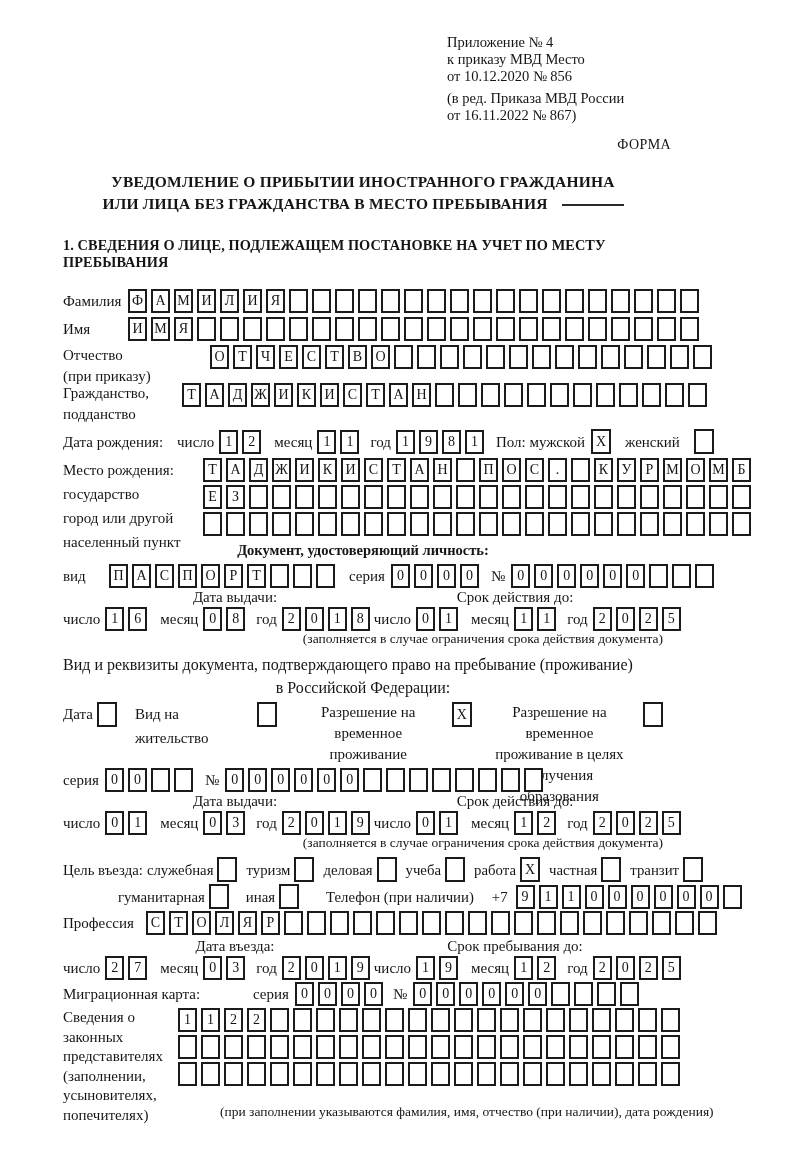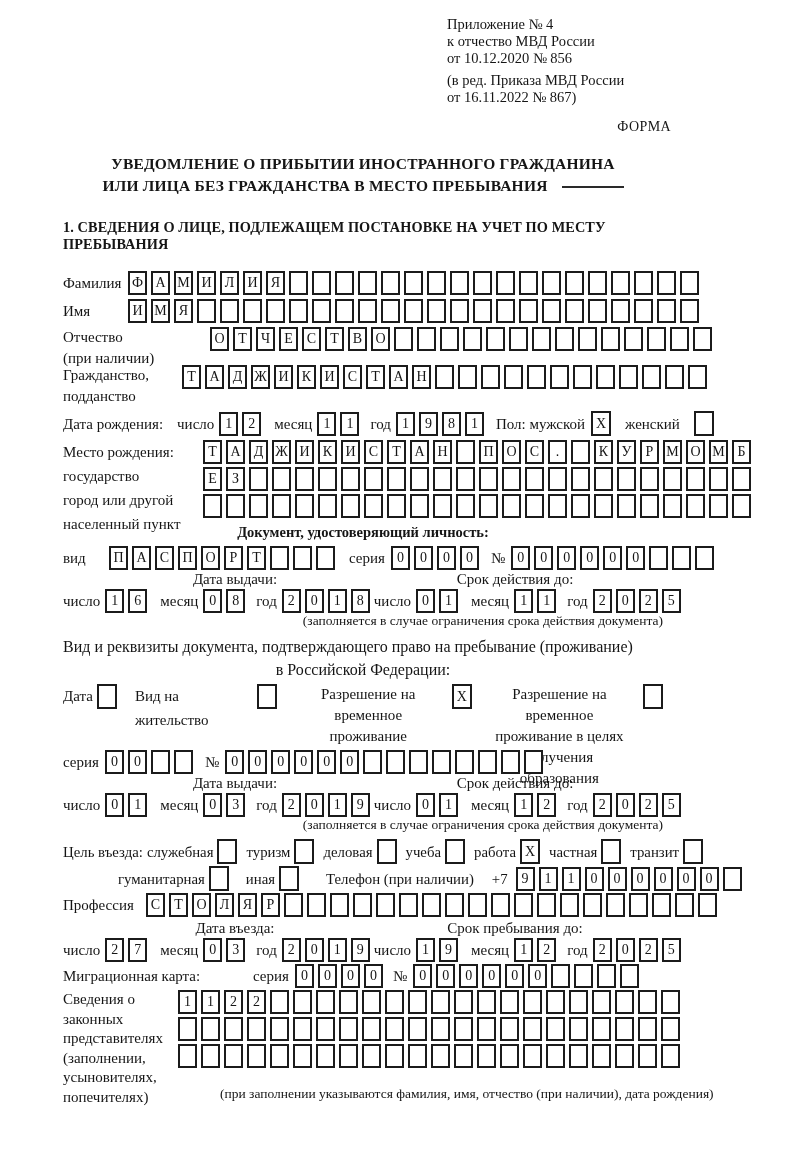--- a/index.html
+++ b/index.html
@@ -1,18 +1,18 @@
 <!DOCTYPE html>
 <html><head>
 <meta charset="utf-8">
 <style>
   html,body{margin:0;padding:0;background:#fff;}
   body{width:800px;height:1163px;overflow:hidden;color:#151515;
        font-family:"Liberation Serif","DejaVu Serif",serif;}
-  .page{box-sizing:border-box;width:708px;height:1163px;padding:16px 45px 0 63px;position:relative;}
+  .page{box-sizing:border-box;width:708px;height:1163px;padding:34px 45px 0 63px;position:relative;}
 
   
   .note-block{margin-left:auto;width:216px;font-size:14.5px;line-height:17px;}
   .note-block .grp2{margin-top:5px;}
   .forma{margin-top:13px;text-align:right;font-weight:normal;font-size:14px;letter-spacing:.4px;margin-right:-8px;}
 
   
   .title{margin-top:18px;text-align:center;font-weight:bold;font-size:15.5px;line-height:22px;letter-spacing:.2px;}
   .blank-line{display:inline-block;width:62px;border-bottom:2px solid #2a2a2a;margin-left:14px;transform:translateY(-3px);}
   .sec-heading{margin-top:22px;font-weight:bold;font-size:14.3px;letter-spacing:.1px;}
@@ -65,21 +65,21 @@
   .bp-labels div,.rep-labels div{line-height:24px;}
   .rep-labels div{line-height:19.5px;}
 </style>
 </head>
 <body>
 
 <div class="page">
 
   <div class="note-block">
     <div>Приложение № 4</div>
-    <div>к отчество МВД России</div>
+    <div>к приказу МВД Место</div>
     <div>от 10.12.2020 № 856</div>
     <div class="grp2">
       <div>(в ред. Приказа МВД России</div>
       <div>от 16.11.2022 № 867)</div>
     </div>
   </div>
   <div class="forma">ФОРМА</div>
 
   <div class="title">
     <div>УВЕДОМЛЕНИЕ О ПРИБЫТИИ ИНОСТРАННОГО ГРАЖДАНИНА</div>
@@ -148,21 +148,21 @@
           <span class="cell"></span>
           <span class="cell"></span>
           <span class="cell"></span>
           <span class="cell"></span>
         </span>
     </div>
 
     <div class="frow pat">
       <span class="w147">
         <div class="lab2">Отчество</div>
-        <div class="lab2">(при наличии)</div>
+        <div class="lab2">(при приказу)</div>
       </span>
       <span class="cells">
           <span class="cell">О</span>
           <span class="cell">Т</span>
           <span class="cell">Ч</span>
           <span class="cell">Е</span>
           <span class="cell">С</span>
           <span class="cell">Т</span>
           <span class="cell">В</span>
           <span class="cell">О</span>

